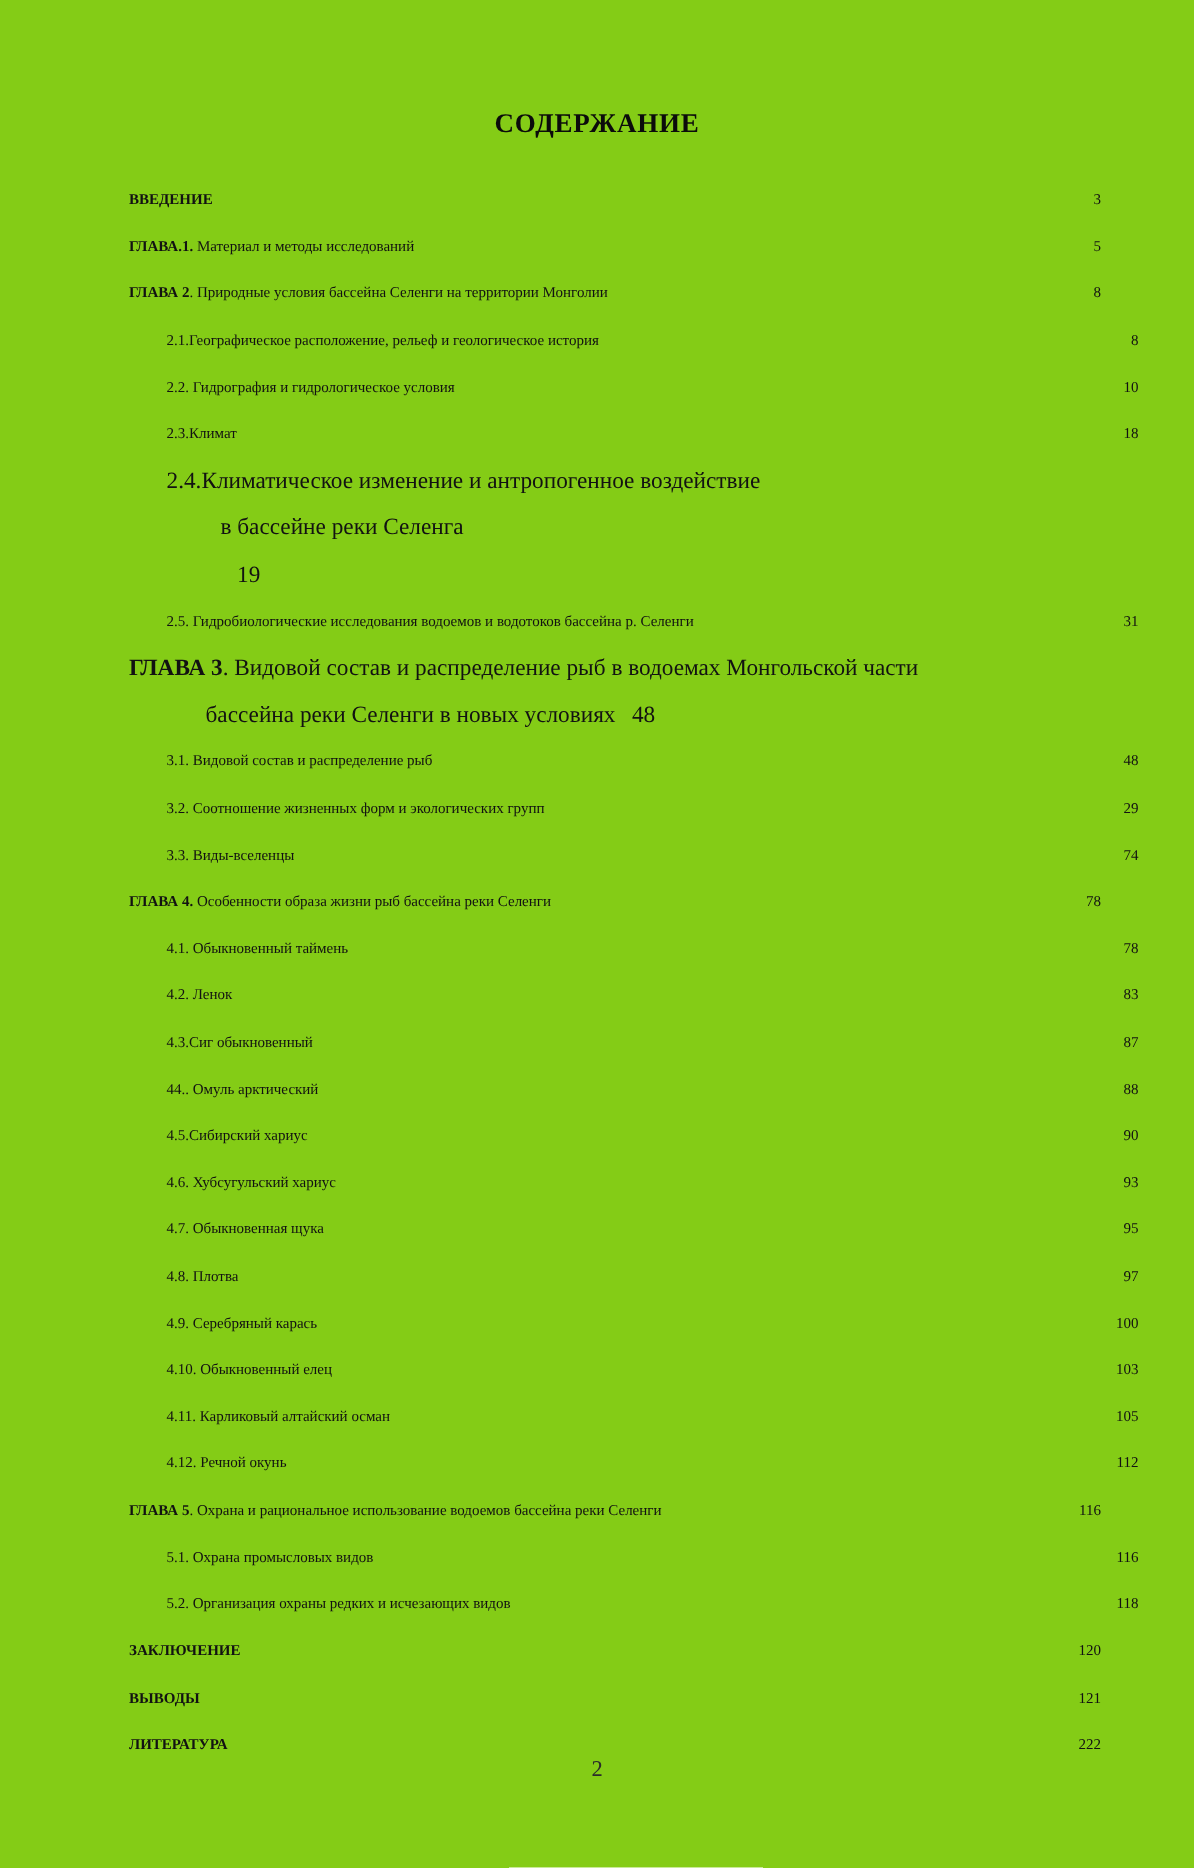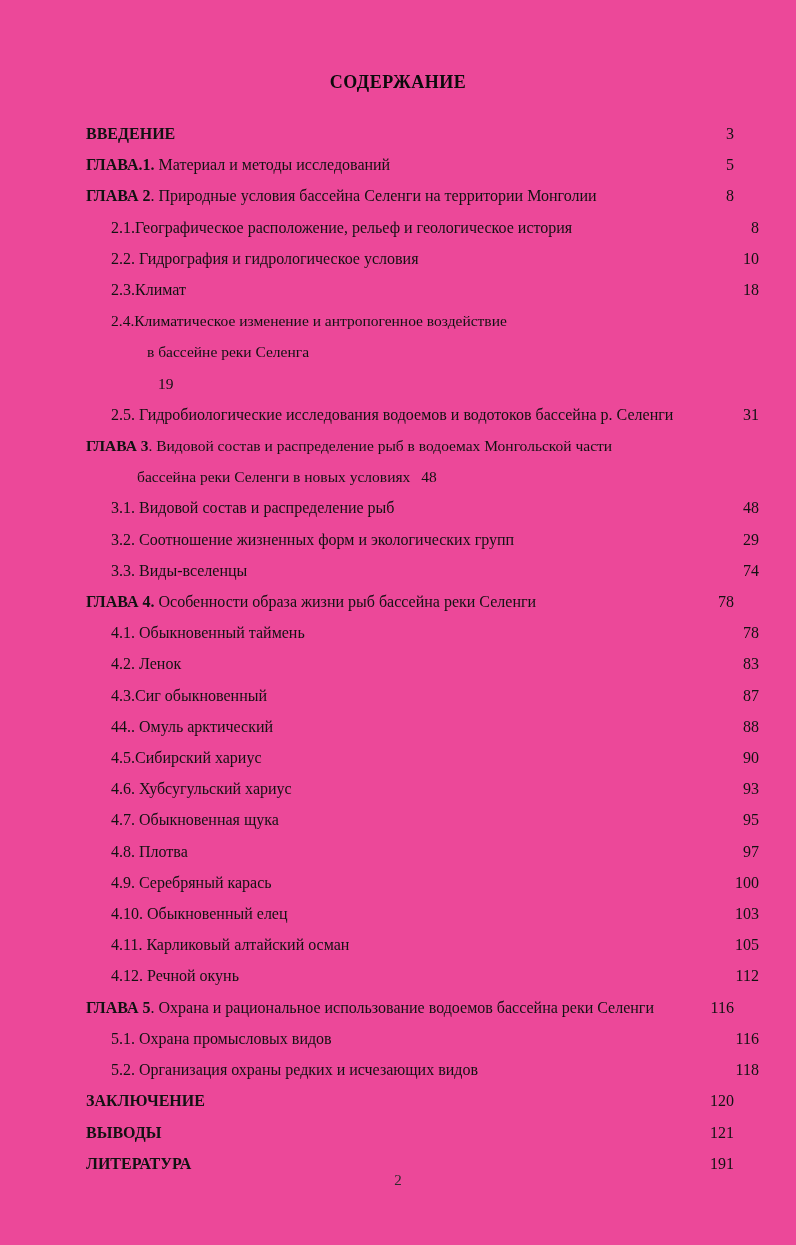--- a/index.html
+++ b/index.html
@@ -5,21 +5,21 @@
 <style>
   html, body {
     margin: 0;
     padding: 0;
     background: #ffffff;
   }
   .page {
     position: relative;
     width: 796px;
     height: 1245px;
-    background: #ec4899;
+    background: #84cc16;
     font-family: "Liberation Serif", "DejaVu Serif", serif;
     color: #111111;
     overflow: hidden;
     box-sizing: border-box;
     padding-left: 24px;
   }
 
   
   .doc-title {
     position: absolute;
@@ -38,21 +38,21 @@
     position: absolute;
     top: 118px;
     left: 86px;
     width: 648px;
   }
 
   .toc-entry {
     display: flex;
     align-items: baseline;
     width: 100%;
-    font-size: 16px;
+    font-size: 10px;
     line-height: 31.2px;
     white-space: nowrap;
     color: #121212;
   }
 
   .toc-entry .label {
     flex: 0 0 auto;
   }
 
   .toc-entry .leader {
@@ -282,19 +282,19 @@
         <span class="pageno" style="font-weight: normal;">120</span>
       </div>
       <div class="toc-entry lvl-0 bold-head gap-md">
         <span class="label">ВЫВОДЫ</span>
         <span class="leader"></span>
         <span class="pageno" style="font-weight: normal;">121</span>
       </div>
       <div class="toc-entry lvl-0 bold-head gap-md">
         <span class="label">ЛИТЕРАТУРА</span>
         <span class="leader"></span>
-        <span class="pageno" style="font-weight: normal;">191</span>
+        <span class="pageno" style="font-weight: normal;">222</span>
       </div>
     </div>
 
   <div class="folio">2</div>
 
 </div>
 
 </body></html>

